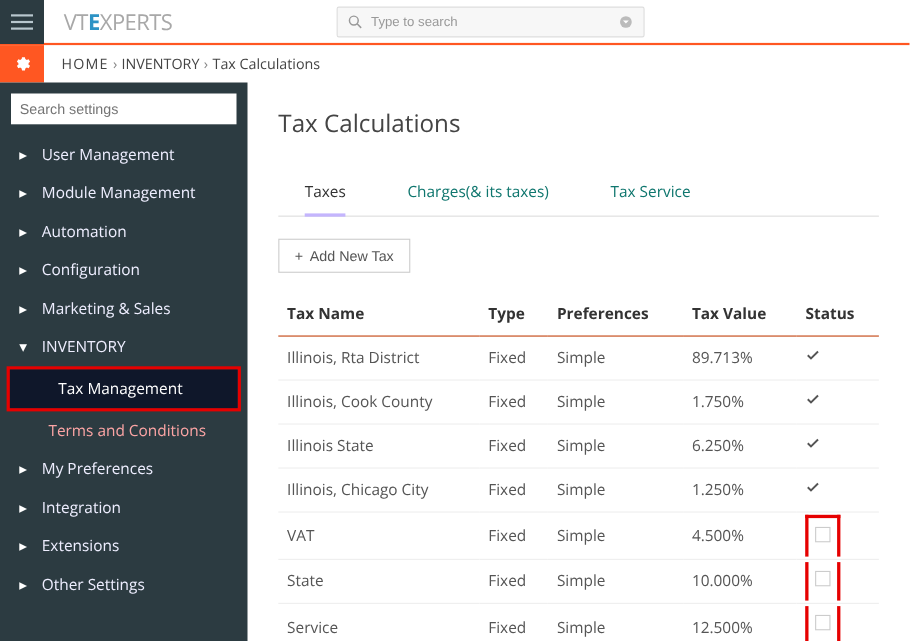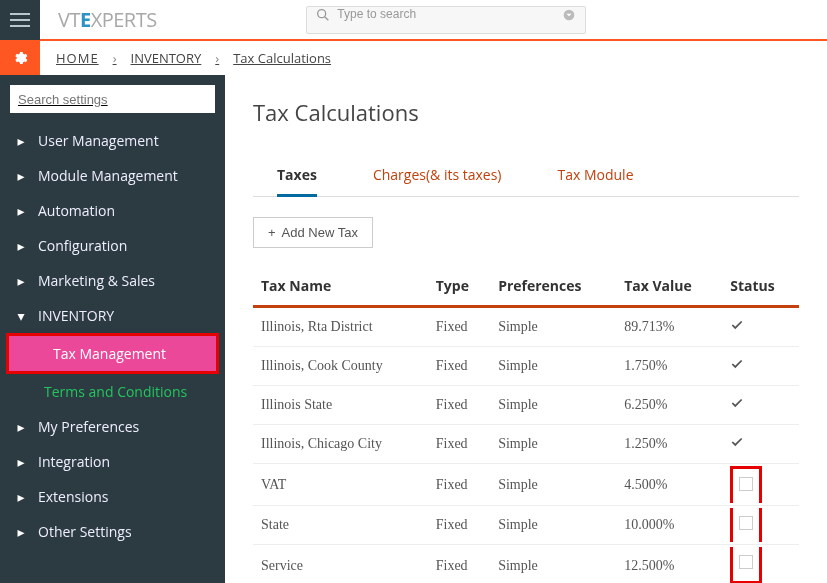--- a/index.html
+++ b/index.html
@@ -3,46 +3,46 @@
 <meta charset="utf-8">
 <style>
 * { margin: 0; padding: 0; box-sizing: border-box; }
 body { font-family: "Open Sans", "Helvetica Neue", Arial, sans-serif; font-size: 14px; color: #444; background: #fff; width: 827px; }
 .topbar { display: flex; align-items: center; height: 41px; border-bottom: 2px solid #ff5722; }
 .hamburger { width: 40px; height: 40px; background: #2c3b41; display: flex; flex-direction: column; justify-content: center; align-items: center; gap: 4px; cursor: pointer; }
 .hamburger span { width: 20px; height: 2px; background: #b8c7ce; }
 .logo { padding: 0 18px; font-size: 20px; font-weight: 400; color: #a8a8a8; letter-spacing: -0.5px; }
 .logo .e { color: #2d93c5; font-weight: 700; }
 .searchwrap { flex: 1; display: flex; justify-content: center; }
-.searchbox { width: 280px; height: 28px; border: 1px solid #ddd; background: #f7f7f7; border-radius: 2px; display: flex; align-items: flex-start; padding: 0 8px; color: #999; margin-left: 31px; }
+.searchbox { width: 280px; height: 28px; border: 1px solid #ddd; background: #f7f7f7; border-radius: 2px; display: flex; align-items: center; padding: 0 8px; color: #999; margin-left: 31px; }
 .searchbox input { flex: 1; border: none; background: transparent; outline: none; font-size: 12px; color: #444; margin-left: 6px; }
 .searchbox input::placeholder { color: #999; }
 .subbar { display: flex; align-items: center; }
 .gear { width: 40px; height: 34px; background: #ff5722; display: flex; align-items: center; justify-content: center; }
-.breadcrumb { padding-left: 16px; font-size: 13px; color: #444; display: flex; align-items: center; gap: 12px; text-decoration: underline; }
+.breadcrumb { padding-left: 16px; font-size: 13px; color: #444; display: flex; align-items: center; gap: 2px; }
 .breadcrumb .home { font-weight: 400; letter-spacing: 1px; }
 .breadcrumb .sep { margin: 0 2px; color: #888; }
 .layout { display: flex; }
 .sidebar { width: 225px; background: #2c3b41; padding: 10px 0 20px; min-height: 525px; }
 .sidebar .settings-search { margin: 0 10px 10px; }
-.sidebar .settings-search input { width: 100%; height: 28px; padding: 0 8px; border: none; font-size: 13px; outline: none; text-decoration: underline; }
+.sidebar .settings-search input { width: 100%; height: 28px; padding: 0 8px; border: none; font-size: 13px; outline: none; }
 .nav-item { display: flex; align-items: center; padding: 8px 14px; color: #eef; font-size: 14px; cursor: pointer; }
 .nav-item .chev { width: 14px; text-align: center; margin-right: 10px; color: #fff; }
-.sub-item { padding: 8px 14px 8px 44px; color: #22c55e; font-size: 14px; cursor: pointer; }
-.sub-item.active { background: #ec4899; color: #fff; }
+.sub-item { padding: 8px 14px 8px 44px; color: #fca5a5; font-size: 14px; cursor: pointer; }
+.sub-item.active { background: #0f172a; color: #fff; }
 .highlight-box { border: 3px solid #e60000; margin: 0 6px; }
 .content { flex: 1; padding: 22px 28px; }
 .page-title { font-size: 22px; font-weight: 400; color: #444; margin-bottom: 28px; }
 .tabs { display: flex; gap: 56px; border-bottom: 1px solid #ddd; padding-left: 24px; }
-.tab { padding: 10px 0; font-size: 14px; color: #c2410c; cursor: pointer; }
-.tab.active { font-weight: 700; color: #333; border-bottom: 3px solid #0369a1; margin-bottom: -1px; }
+.tab { padding: 10px 0; font-size: 14px; color: #0f766e; cursor: pointer; }
+.tab.active { font-weight: 400; color: #333; border-bottom: 3px solid #c4b5fd; margin-bottom: -1px; }
 .add-btn { margin: 20px 0 18px; padding: 7px 14px; border: 1px solid #ccc; background: #fff; font-size: 13px; color: #555; cursor: pointer; display: inline-flex; align-items: center; gap: 6px; }
 table { width: 100%; border-collapse: collapse; }
-th { text-align: left; padding: 10px 8px; border-bottom: 3px solid #c2410c; font-weight: 700; color: #333; font-size: 14px; }
-td { padding: 10px 8px; border-bottom: 1px solid #eee; font-size: 14px; color: #555; font-family: Liberation Serif, serif; }
+th { text-align: left; padding: 10px 8px; border-bottom: 1px solid #c2410c; font-weight: 700; color: #333; font-size: 14px; }
+td { padding: 10px 8px; border-bottom: 1px solid #eee; font-size: 14px; color: #555; }
 .status-cell { text-align: left; }
 .check { display: inline-block; width: 14px; height: 14px; position: relative; }
 .check.unchecked { border: 1px solid #ccc; background: #fff; }
 svg.ico { width: 16px; height: 16px; }
 </style>
 </head>
 <body>
 
 <div class="topbar">
   <div class="hamburger">
@@ -135,21 +135,21 @@
           <span>Other Settings</span>
         </div>
       </div>
   </div>
 
   <div class="content">
     <h1 class="page-title">Tax Calculations</h1>
     <div class="tabs" id="tabs">
         <div class="tab active">Taxes</div>
         <div class="tab">Charges(&amp; its taxes)</div>
-        <div class="tab">Tax Module</div>
+        <div class="tab">Tax Service</div>
       </div>
     <button class="add-btn">
       <span>+</span>
       <span>Add New Tax</span>
     </button>
     <table>
       <thead>
         <tr>
           <th>Tax Name</th>
           <th>Type</th>

